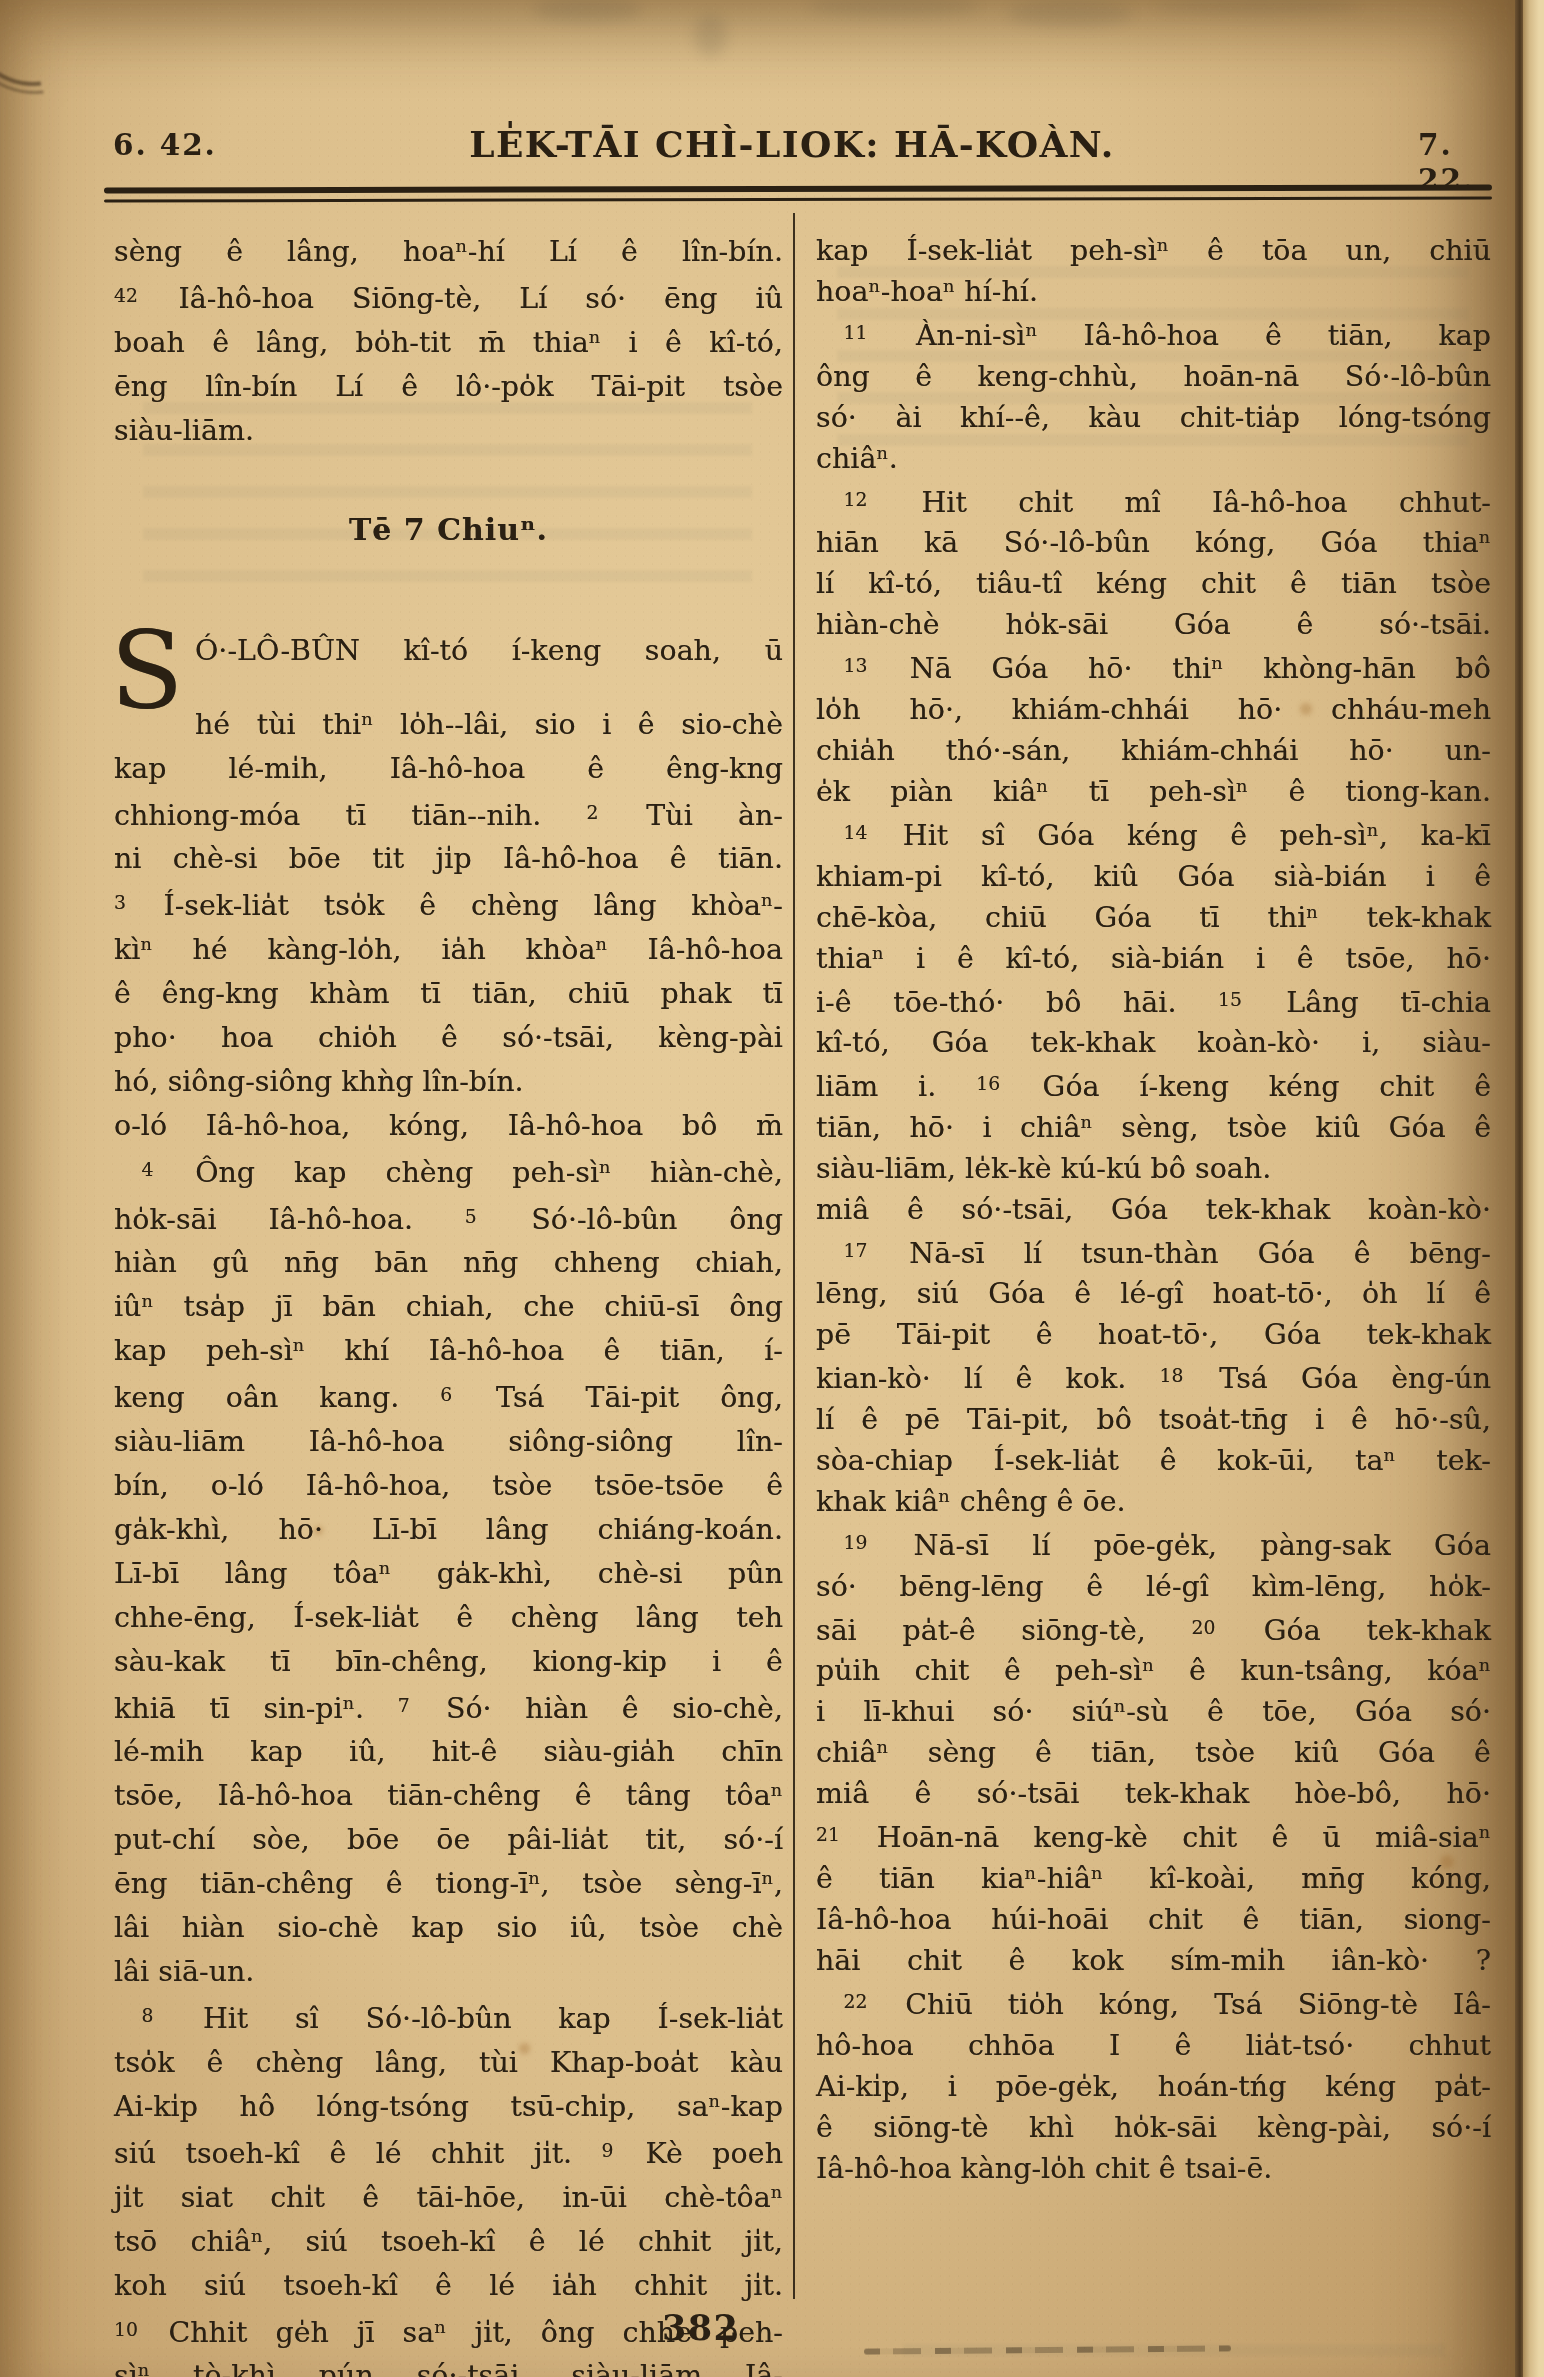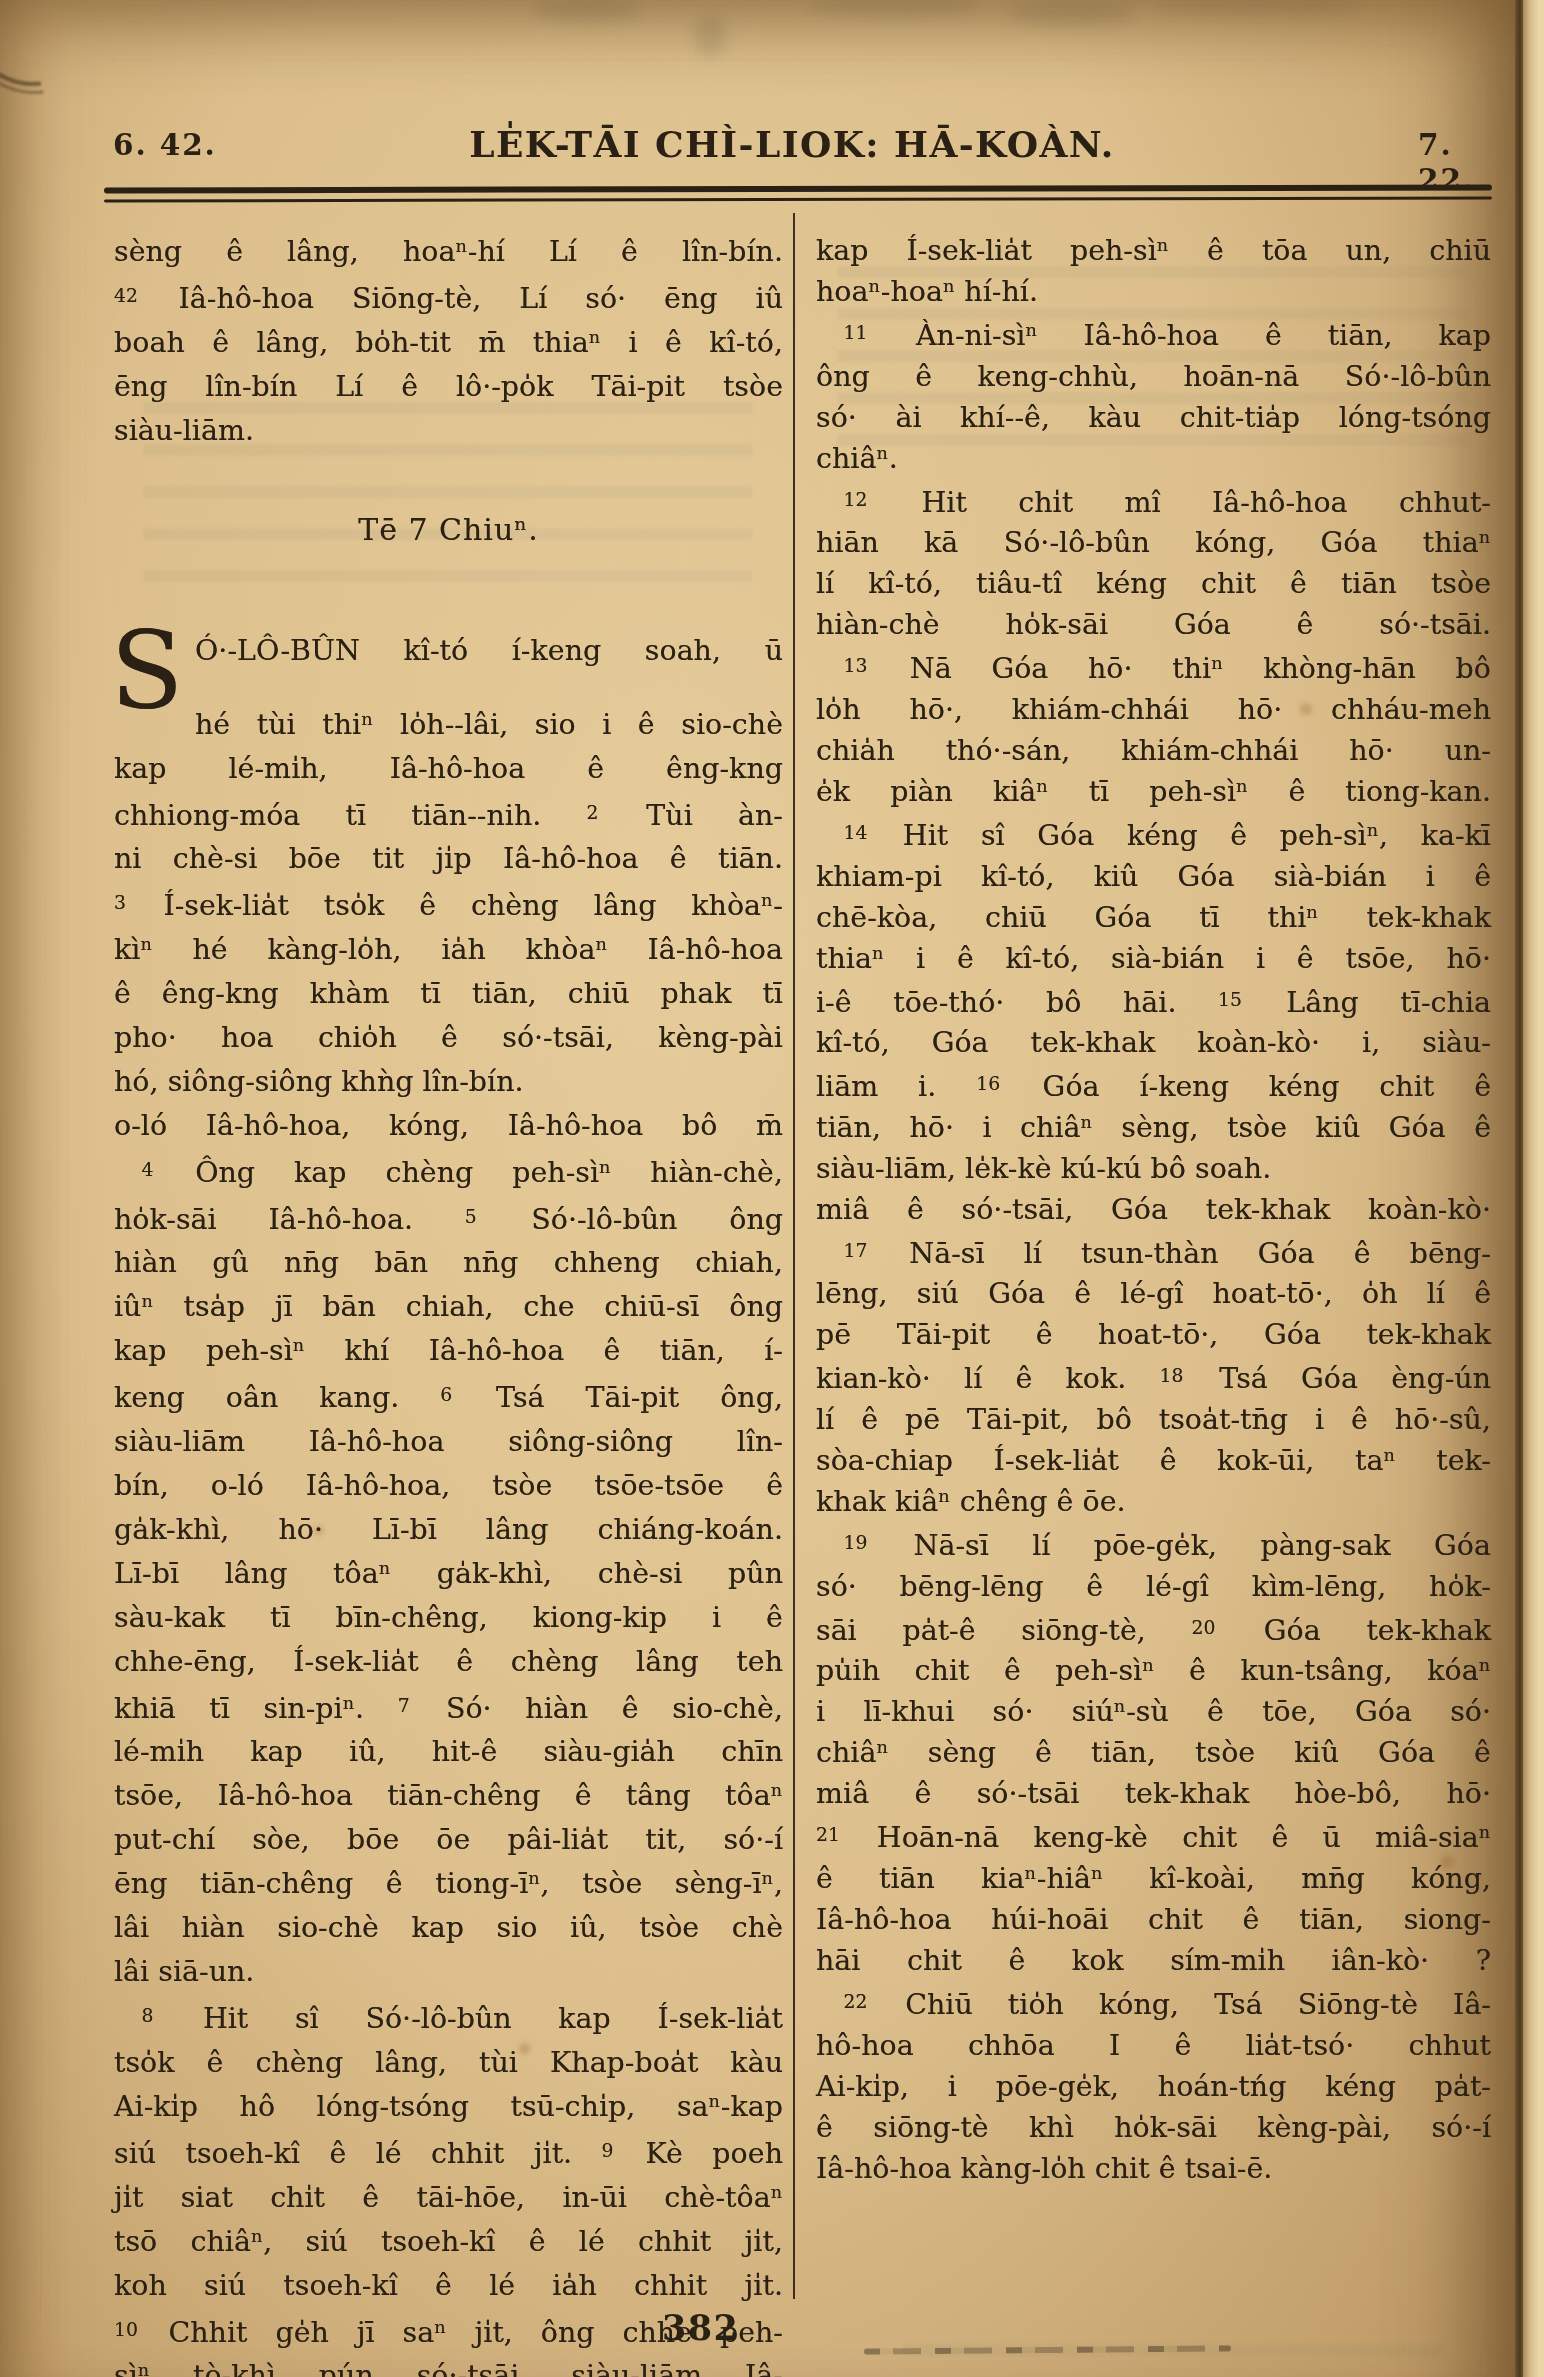--- a/index.html
+++ b/index.html
@@ -56,21 +56,21 @@
   .columns{position:absolute;left:114px;top:215px;width:1379px;height:2121px;}
   .col{position:absolute;top:15px;text-shadow:0 0 0.5px rgba(42,32,19,.55);}
   .col.left{left:0;width:669px;font-size:28.5px;line-height:44px;}
   .col.right{left:702px;width:675px;font-size:28.5px;line-height:41px;}
   .divider{position:absolute;left:679px;top:-1.9px;width:2.4px;height:2086px;background:rgba(38,27,14,.88);}
   .line{text-align:justify;text-align-last:justify;white-space:normal;}
   .line.last{text-align-last:left;}
   .line.indent{padding-left:27.6px;}
   .line.dropgap{padding-left:81px;margin-top:30px;}
   .vn{font-size:.66em;vertical-align:.30em;margin-right:.14em;}
-  .chapter-heading{text-align:center;text-align-last:center;font-weight:normal;font-size:30px;
+  .chapter-heading{text-align:center;text-align-last:center;font-weight:bold;font-size:30px;
     padding:55px 0 47px;letter-spacing:1px;}
   .dropcap-para{position:relative;}
   .dropcap{position:absolute;left:-3.8px;top:6.7px;font-size:107px;line-height:71px;}
   
   .pagenum{position:absolute;left:662px;top:2307px;font-size:35px;font-weight:bold;letter-spacing:1.4px;}
   .smear-icon{position:absolute;left:864px;top:2347px;width:367px;height:6.2px;opacity:.55;
     transform:rotate(-.5deg);filter:blur(0.5px);border-radius:2.9px;
     background:repeating-linear-gradient(90deg,rgba(40,30,18,.75) 0 16px,rgba(40,30,18,.1) 16px 28.5px,rgba(40,30,18,.5) 28.5px 57px,rgba(40,30,18,0) 57px 71px);}
 </style>
 </head>
@@ -130,22 +130,22 @@
           <div class="line indent"><span class="vn">4</span> Ông kap chèng peh-sìⁿ hiàn-chè,</div>
           <div class="line">ho̍k-sāi Iâ-hô-hoa. <span class="vn">5</span> Só·-lô-bûn ông</div>
           <div class="line">hiàn gû nn̄g bān nn̄g chheng chiah,</div>
           <div class="line">iûⁿ tsa̍p jī bān chiah, che chiū-sī ông</div>
           <div class="line">kap peh-sìⁿ khí Iâ-hô-hoa ê tiān, í-</div>
           <div class="line">keng oân kang. <span class="vn">6</span> Tsá Tāi-pit ông,</div>
           <div class="line">siàu-liām Iâ-hô-hoa siông-siông lîn-</div>
           <div class="line">bín, o-ló Iâ-hô-hoa, tsòe tsōe-tsōe ê</div>
           <div class="line">ga̍k-khì, hō· Lī-bī lâng chiáng-koán.</div>
           <div class="line">Lī-bī lâng tôaⁿ ga̍k-khì, chè-si pûn</div>
+          <div class="line">chhe-ēng, Í-sek-lia̍t ê chèng lâng teh</div>
           <div class="line">sàu-kak tī bīn-chêng, kiong-kip i ê</div>
-          <div class="line">chhe-ēng, Í-sek-lia̍t ê chèng lâng teh</div>
           <div class="line">khiā tī sin-piⁿ. <span class="vn">7</span> Só· hiàn ê sio-chè,</div>
           <div class="line">lé-mi̍h kap iû, hit-ê siàu-gia̍h chīn</div>
           <div class="line">tsōe, Iâ-hô-hoa tiān-chêng ê tâng tôaⁿ</div>
           <div class="line">put-chí sòe, bōe ōe pâi-lia̍t tit, só·-í</div>
           <div class="line">ēng tiān-chêng ê tiong-īⁿ, tsòe sèng-īⁿ,</div>
           <div class="line">lâi hiàn sio-chè kap sio iû, tsòe chè</div>
           <div class="line last">lâi siā-un.</div>
         </div>
         <div class="para">
           <div class="line indent"><span class="vn">8</span> Hit sî Só·-lô-bûn kap Í-sek-lia̍t</div>

